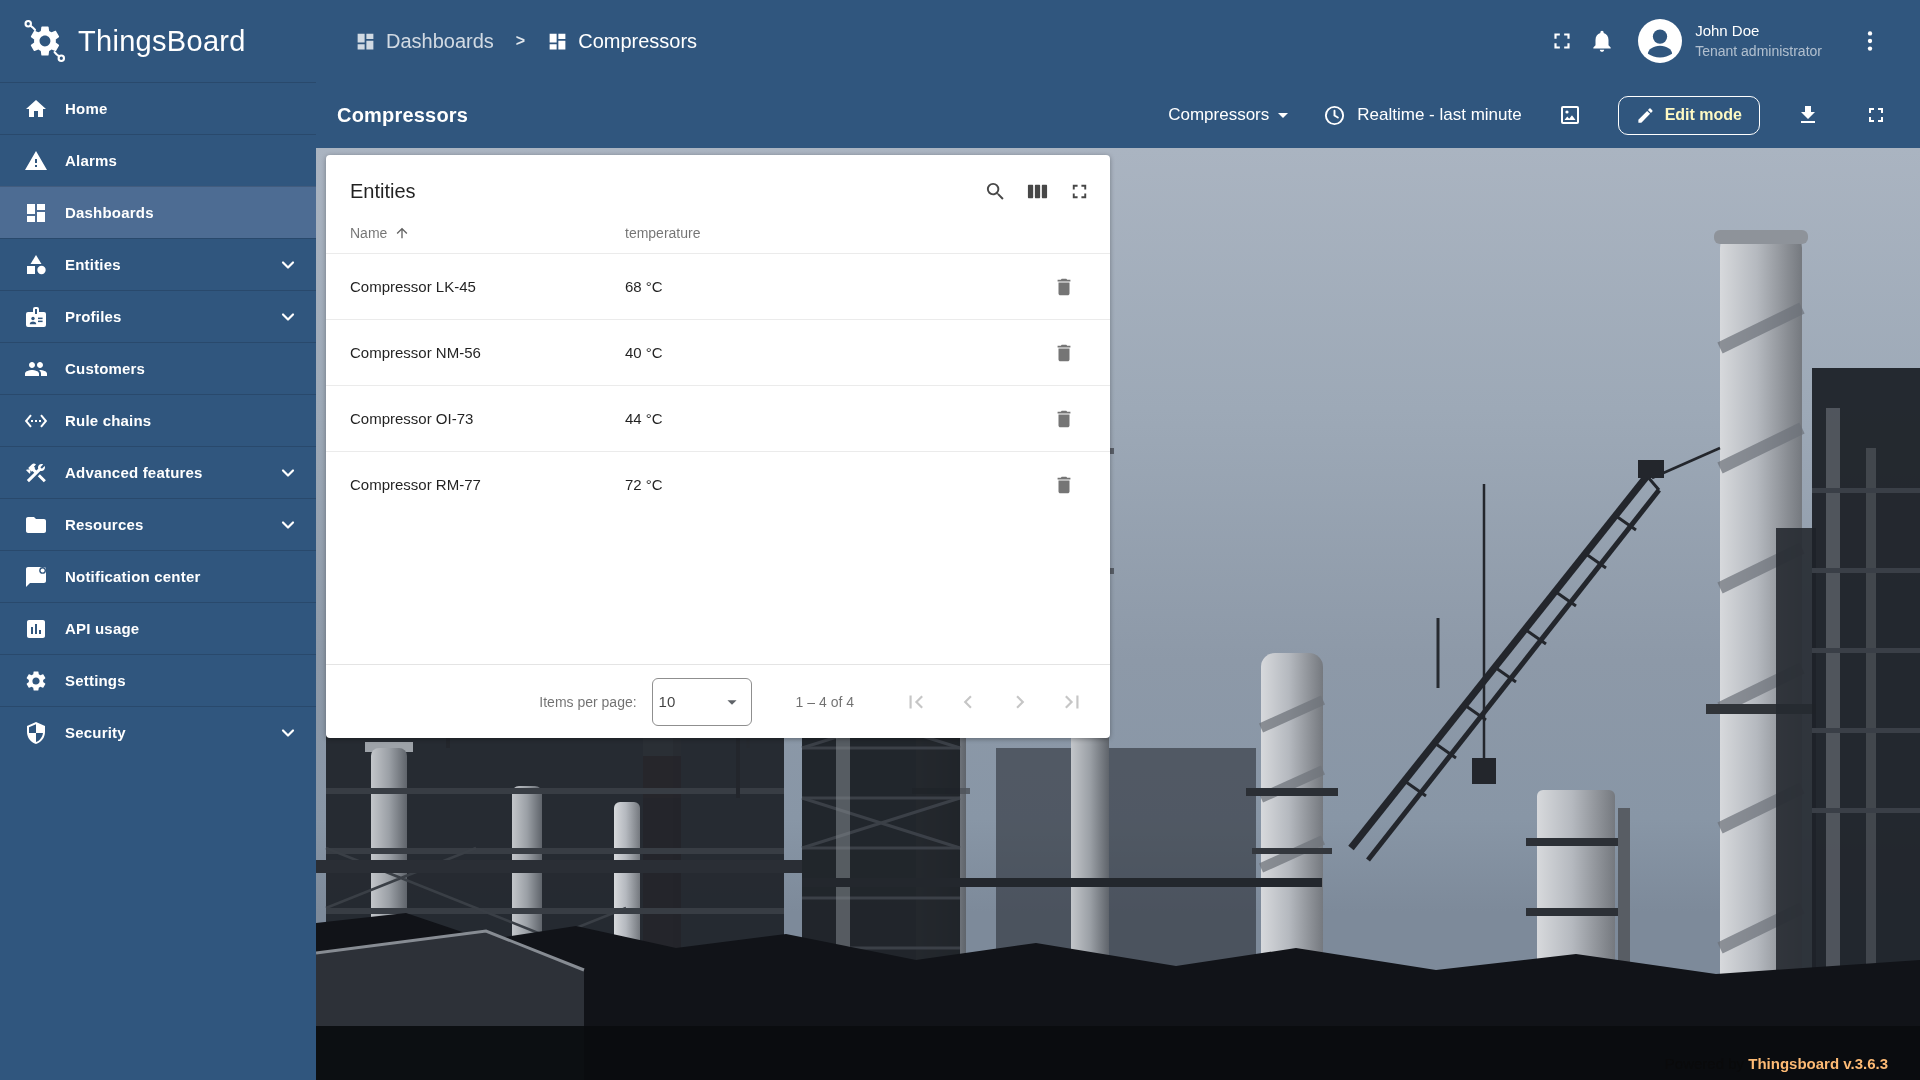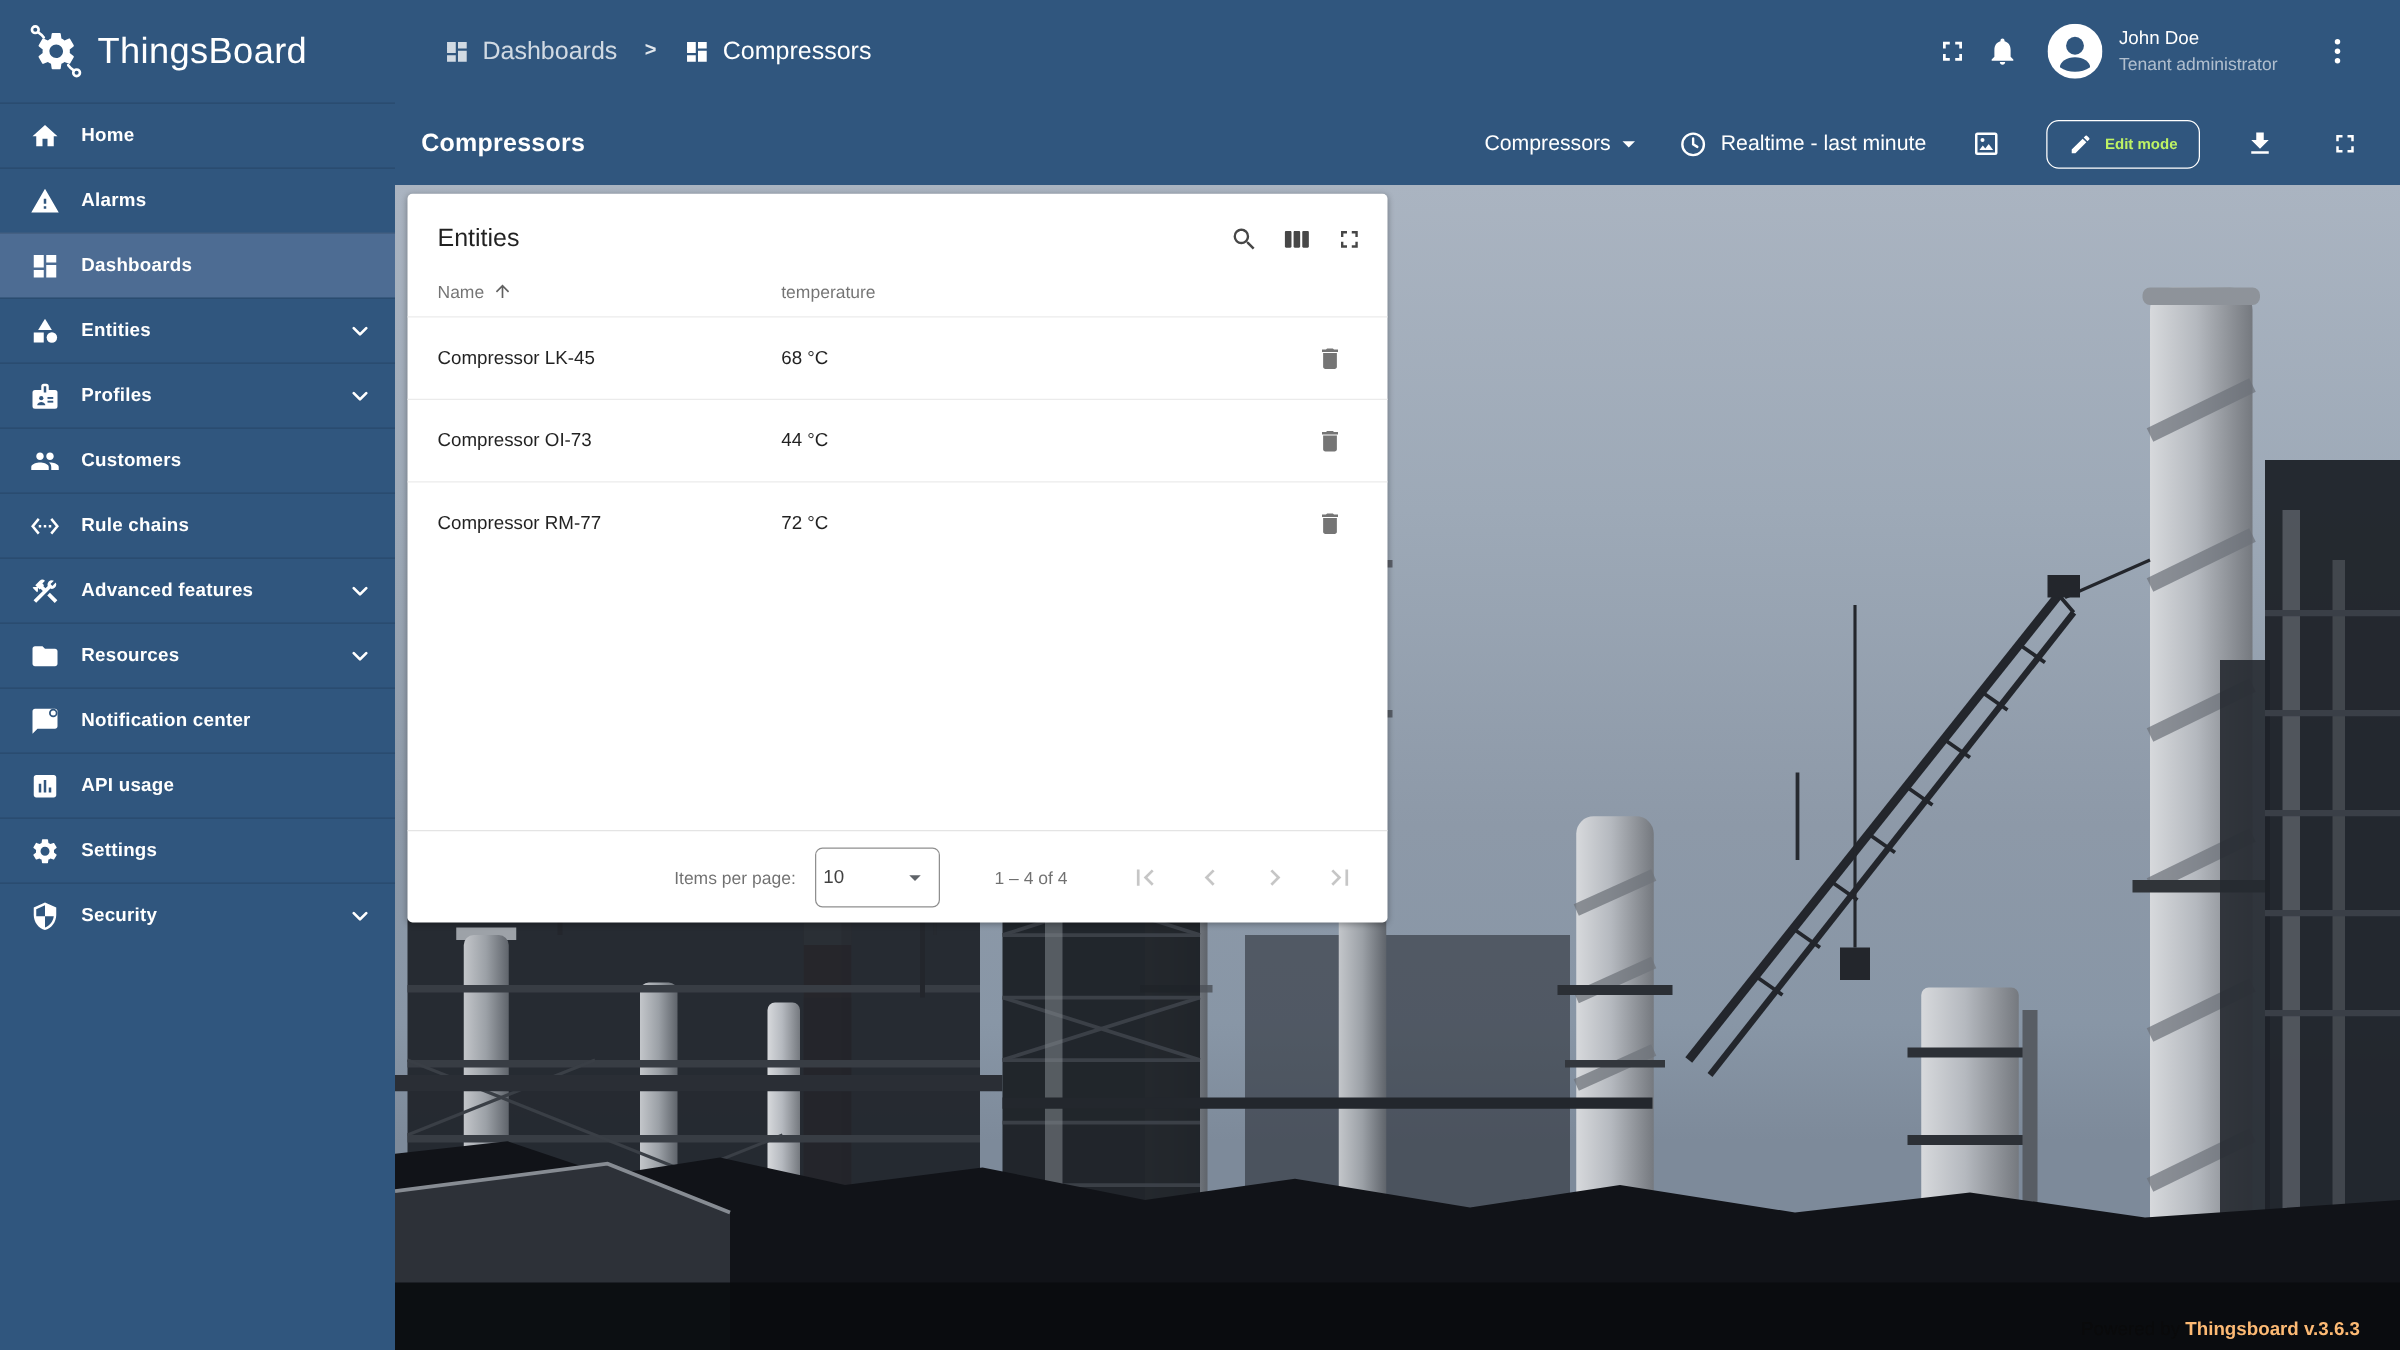--- a/index.html
+++ b/index.html
@@ -50,21 +50,21 @@
   
   .toolbar{position:relative;z-index:10;height:66px;background:#30567e;display:flex;align-items:center;color:#fff;padding:0 24px 0 21px;}
   .toolbar-title{font-size:20px;font-weight:bold;letter-spacing:.2px;}
   .toolbar-right{margin-left:auto;display:flex;align-items:center;gap:28px;}
   .state-btn{display:flex;align-items:center;gap:2px;font-size:17px;cursor:pointer;}
   .state-btn svg{width:24px;height:24px;fill:#fff;}
   .tw-btn{display:flex;align-items:center;gap:11px;font-size:17px;cursor:pointer;}
   .tw-btn svg{width:23px;height:23px;}
   .tool-iconbtn{display:flex;align-items:center;justify-content:center;width:40px;height:40px;cursor:pointer;}
   .tool-iconbtn svg{width:24px;height:24px;fill:#fff;}
-  .edit-btn{display:flex;align-items:center;gap:10px;border:1.5px solid #fff;border-radius:10px;padding:9px 17px;font-size:12px;font-weight:bold;cursor:pointer;background:transparent;color:#bef264;justify-content:space-between;}
+  .edit-btn{display:flex;align-items:center;gap:10px;border:1.5px solid #fff;border-radius:10px;padding:9px 17px;font-size:16px;font-weight:bold;cursor:pointer;background:transparent;color:#fef9c3;justify-content:space-between;}
   .edit-btn svg{width:19px;height:19px;fill:#fff;}
 
   
   .content{position:absolute;left:0;top:148px;width:1604px;height:932px;z-index:5;}
   .card{position:absolute;left:10px;top:7px;width:784px;height:583px;background:#fff;border-radius:4px;
         box-shadow:0 1px 5px rgba(0,0,0,.32);display:flex;flex-direction:column;color:rgba(0,0,0,.87);}
   .card-top{display:flex;align-items:center;padding:19px 14px 5px 24px;}
   .card-title{font-size:20px;color:rgba(0,0,0,.87);}
   .card-actions{margin-left:auto;display:flex;align-items:center;gap:8px;}
   .card-action{width:34px;height:34px;display:flex;align-items:center;justify-content:center;cursor:pointer;}
@@ -512,20 +512,29 @@
         <div class="trow">
           <span class="cell-name">Compressor LK-45</span>
           <span class="cell-temp">68 °C</span>
           <button class="row-del">
               <svg viewBox="0 0 24 24">
                 <path d="M6 19c0 1.1.9 2 2 2h8c1.1 0 2-.9 2-2V7H6v12zM19 4h-3.5l-1-1h-5l-1 1H5v2h14V4z"></path>
               </svg>
             </button>
         </div>
         <div class="trow">
+          <span class="cell-name">Compressor NM-56</span>
+          <span class="cell-temp">40 °C</span>
+          <button class="row-del">
+              <svg viewBox="0 0 24 24">
+                <path d="M6 19c0 1.1.9 2 2 2h8c1.1 0 2-.9 2-2V7H6v12zM19 4h-3.5l-1-1h-5l-1 1H5v2h14V4z"></path>
+              </svg>
+            </button>
+        </div>
+        <div class="trow">
           <span class="cell-name">Compressor OI-73</span>
           <span class="cell-temp">44 °C</span>
           <button class="row-del">
               <svg viewBox="0 0 24 24">
                 <path d="M6 19c0 1.1.9 2 2 2h8c1.1 0 2-.9 2-2V7H6v12zM19 4h-3.5l-1-1h-5l-1 1H5v2h14V4z"></path>
               </svg>
             </button>
         </div>
         <div class="trow">
           <span class="cell-name">Compressor RM-77</span>

